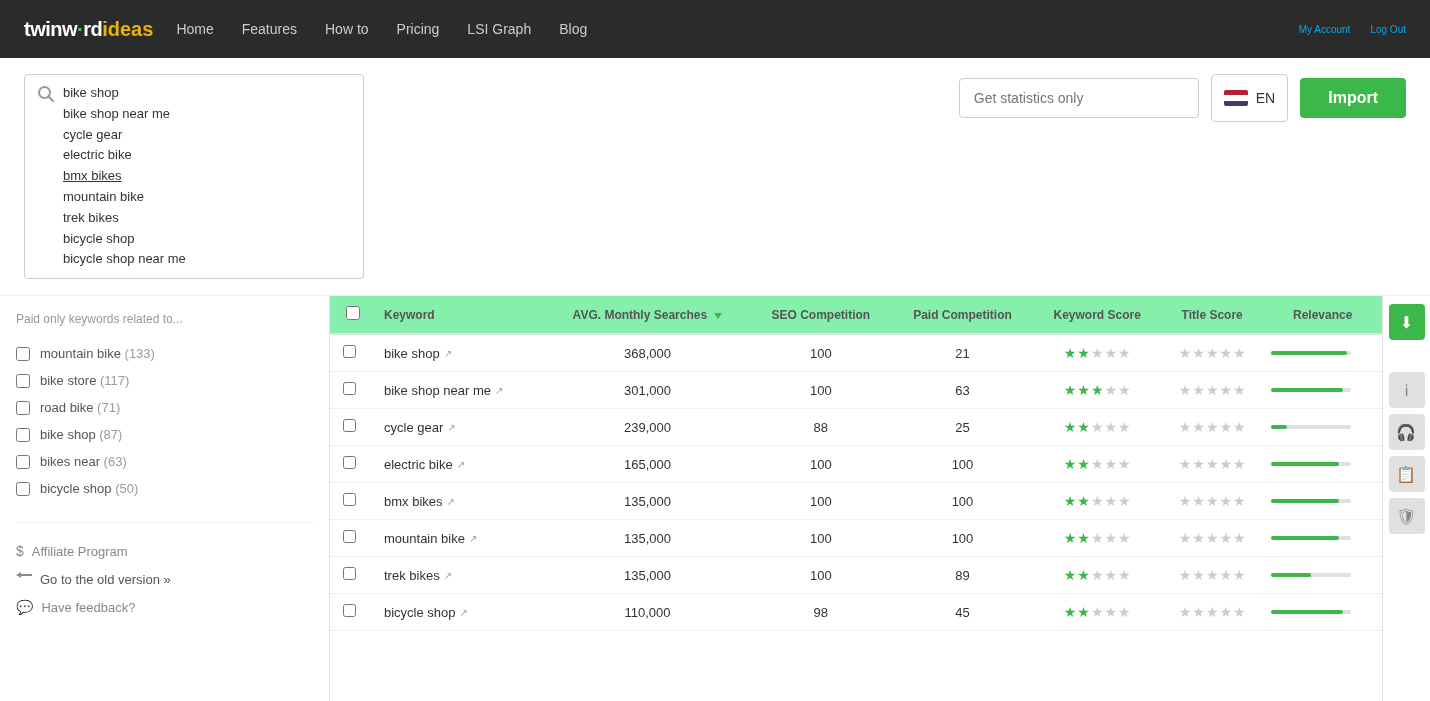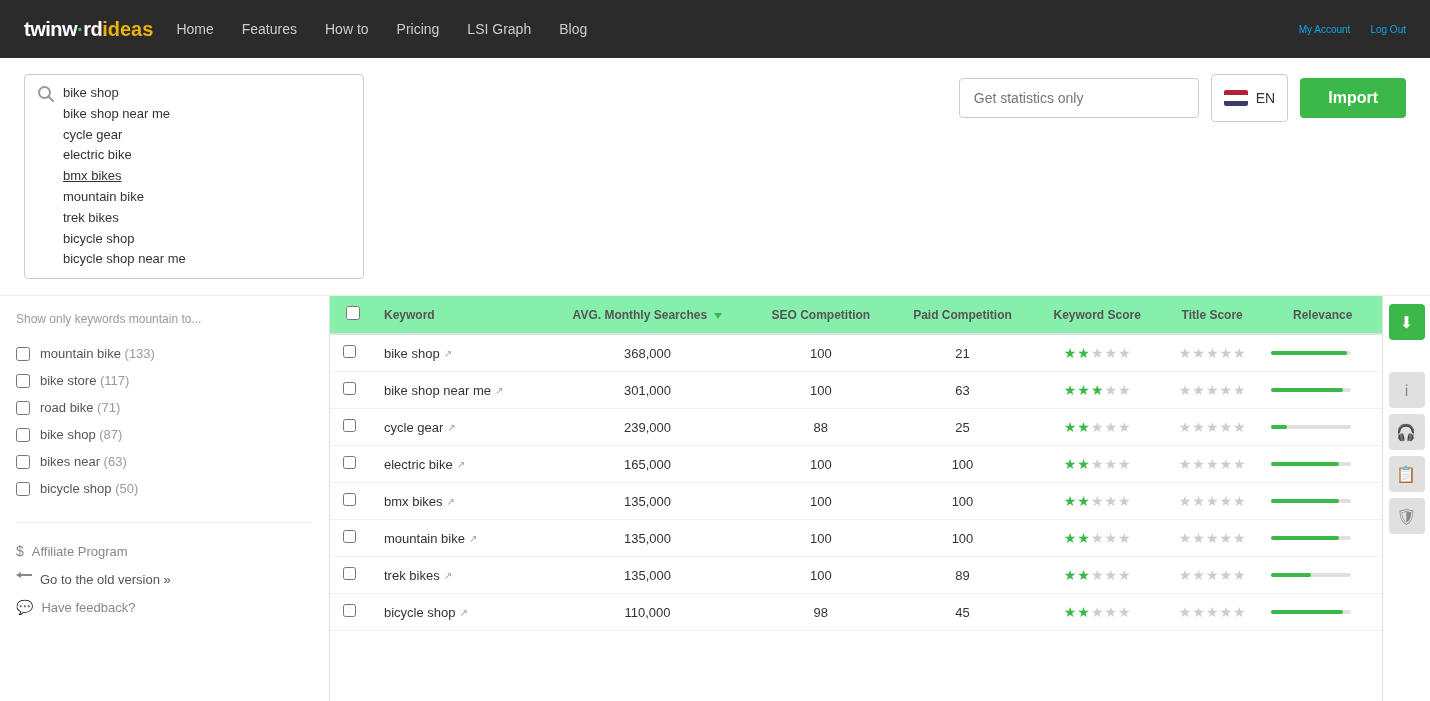--- a/index.html
+++ b/index.html
@@ -375,21 +375,21 @@
       <div class="flag-icon"></div>
       <span class="lang-text">EN</span>
     </div>
     <button class="import-btn">Import</button>
   </div>
 </div>
 
 <div class="main-layout">
 
   <div class="sidebar">
-    <div class="sidebar-subtitle">Show only keywords mountain to...</div>
+    <div class="sidebar-subtitle">Paid only keywords related to...</div>
 
     <div class="topic-item">
       <input type="checkbox" style="">
       <span>mountain bike <span class="topic-count">(133)</span></span>
     </div>
     <div class="topic-item">
       <input type="checkbox" style="">
       <span>bike store <span class="topic-count">(117)</span></span>
     </div>
     <div class="topic-item">

